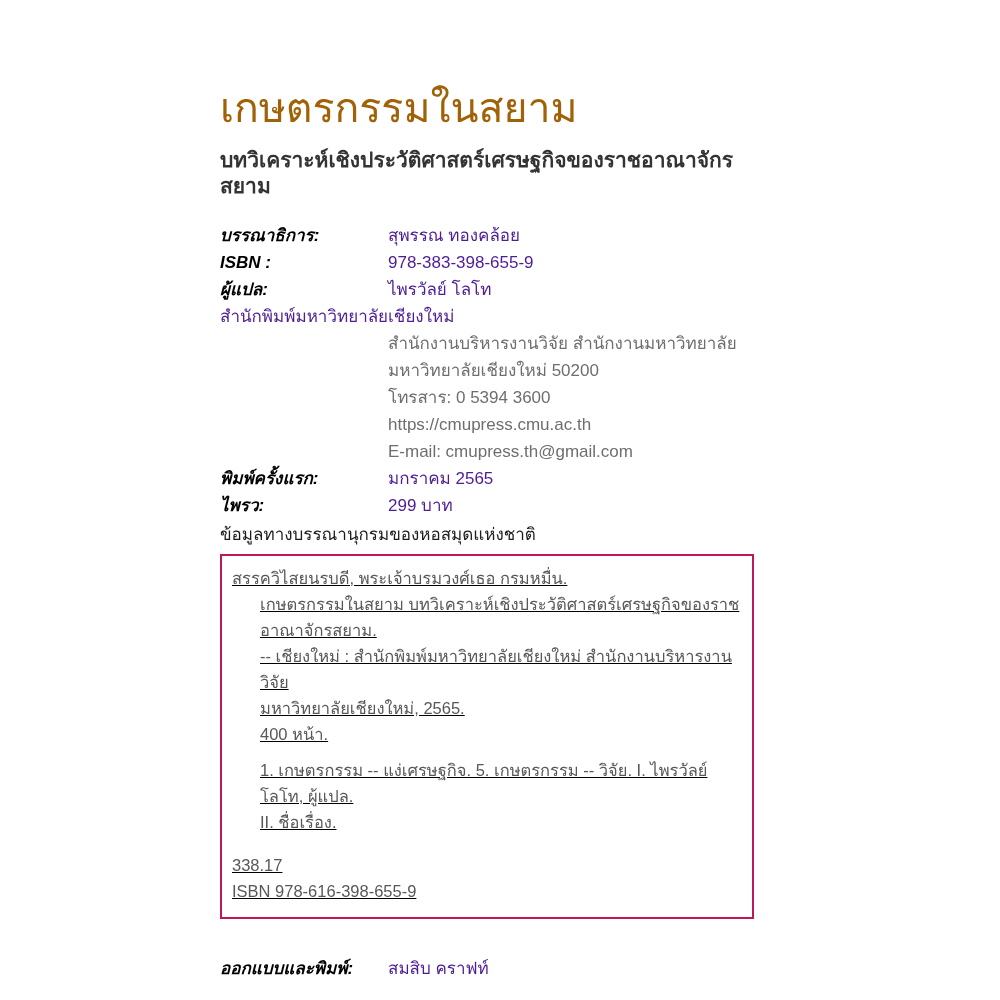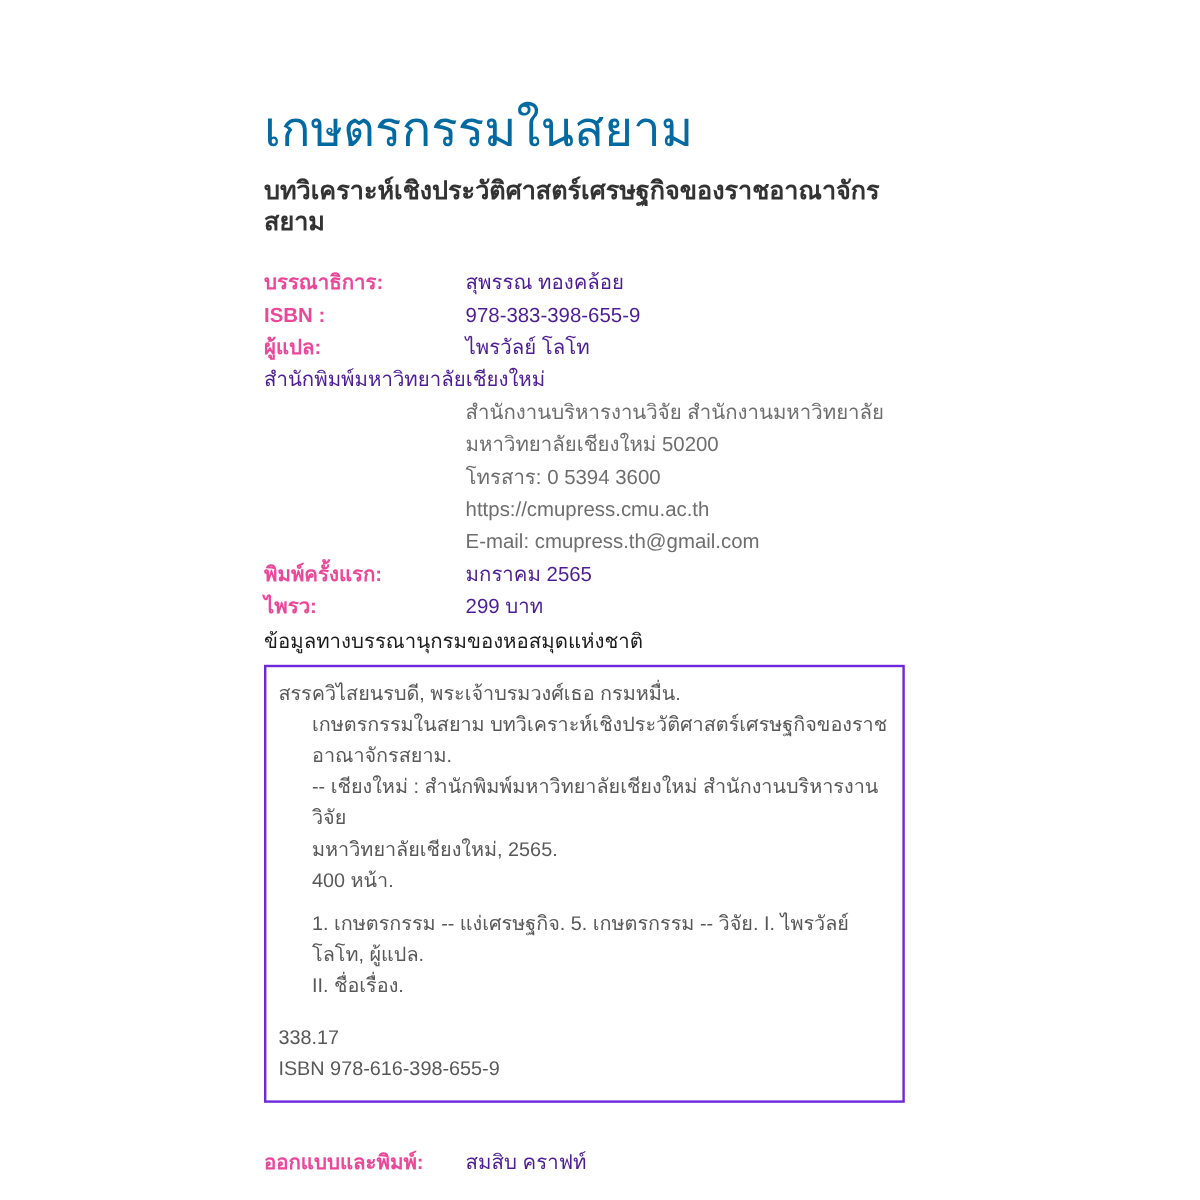--- a/index.html
+++ b/index.html
@@ -10,48 +10,49 @@
     -webkit-font-smoothing: antialiased;
     overflow: hidden;
   }
   .page { position: relative; width: 1000px; height: 1000px; background: #fff; }
   .content { position: absolute; left: 220px; top: 86px; width: 540px; }
 
   .title {
     margin: 0 0 16px 0;
     font-size: 41px;
     font-weight: 500;
-    color: #0369a1;
+    color: #a16207;
     line-height: 1.1;
   }
   .subtitle {
     margin: 0 0 22px 0;
     font-size: 21px;
     font-weight: 600;
     color: #333333;
     line-height: 1.25;
   }
 
   .field-row { display: flex; align-items: baseline; line-height: 27px; font-size: 17px; }
-  .field-label { width: 168px; flex: 0 0 168px; font-weight: 700; color: #ec4899; }
+  .field-label { width: 168px; flex: 0 0 168px; font-weight: 700; color: #000000; font-style: italic; }
   .field-value { color: #4c1d95; }
   .cont-line { margin-left: 168px; line-height: 27px; font-size: 17px; color: #6e6e6e; }
 
   .cip-heading {
     margin-top: 2px;
     font-size: 17px;
     font-weight: 400;
     color: #1c1c1c;
     line-height: 27px;
   }
   .cip-box {
     margin-top: 6px;
     margin-right: 6px;
-    border: 2px solid #6d28d9;
+    border: 2px solid #be185d;
     padding: 9px 12px 13px 10px;
+    text-decoration: underline;
   }
   .cip-line { font-size: 16.5px; color: #585858; line-height: 26px; }
   .cip-line.indent { padding-left: 28px; }
   .cip-spacer-sm { height: 10px; }
   .cip-spacer-lg { height: 17px; }
 
   .design-row { margin-top: 36px; }
 </style>
 </head>
 <body>

